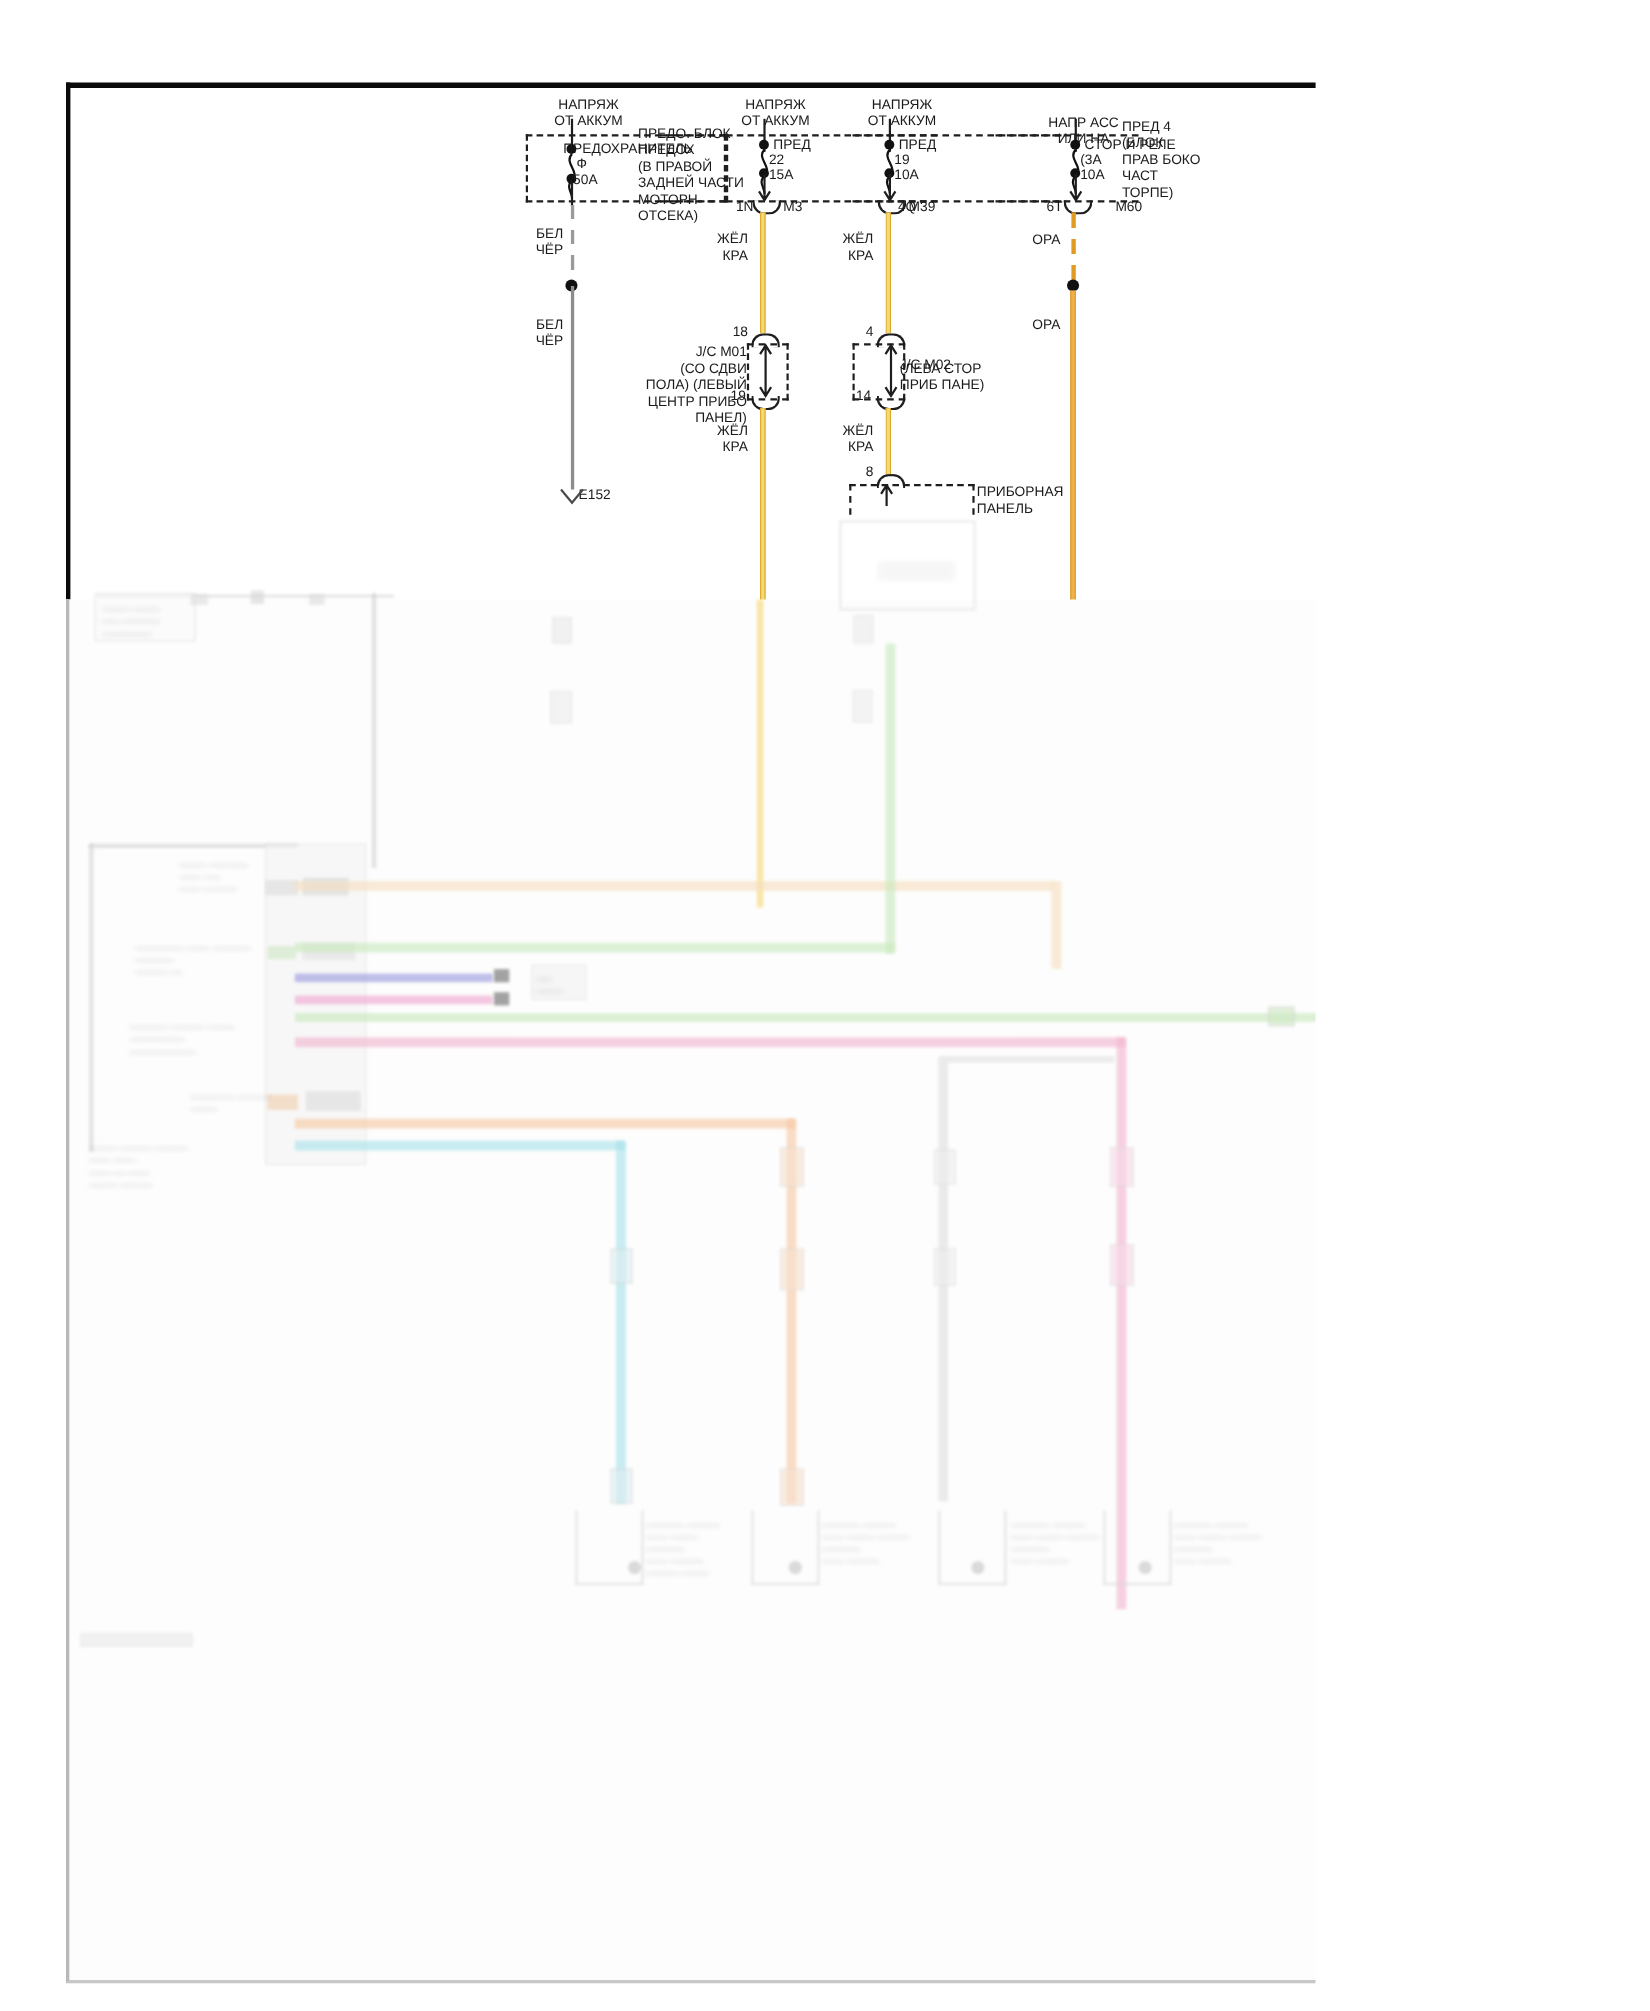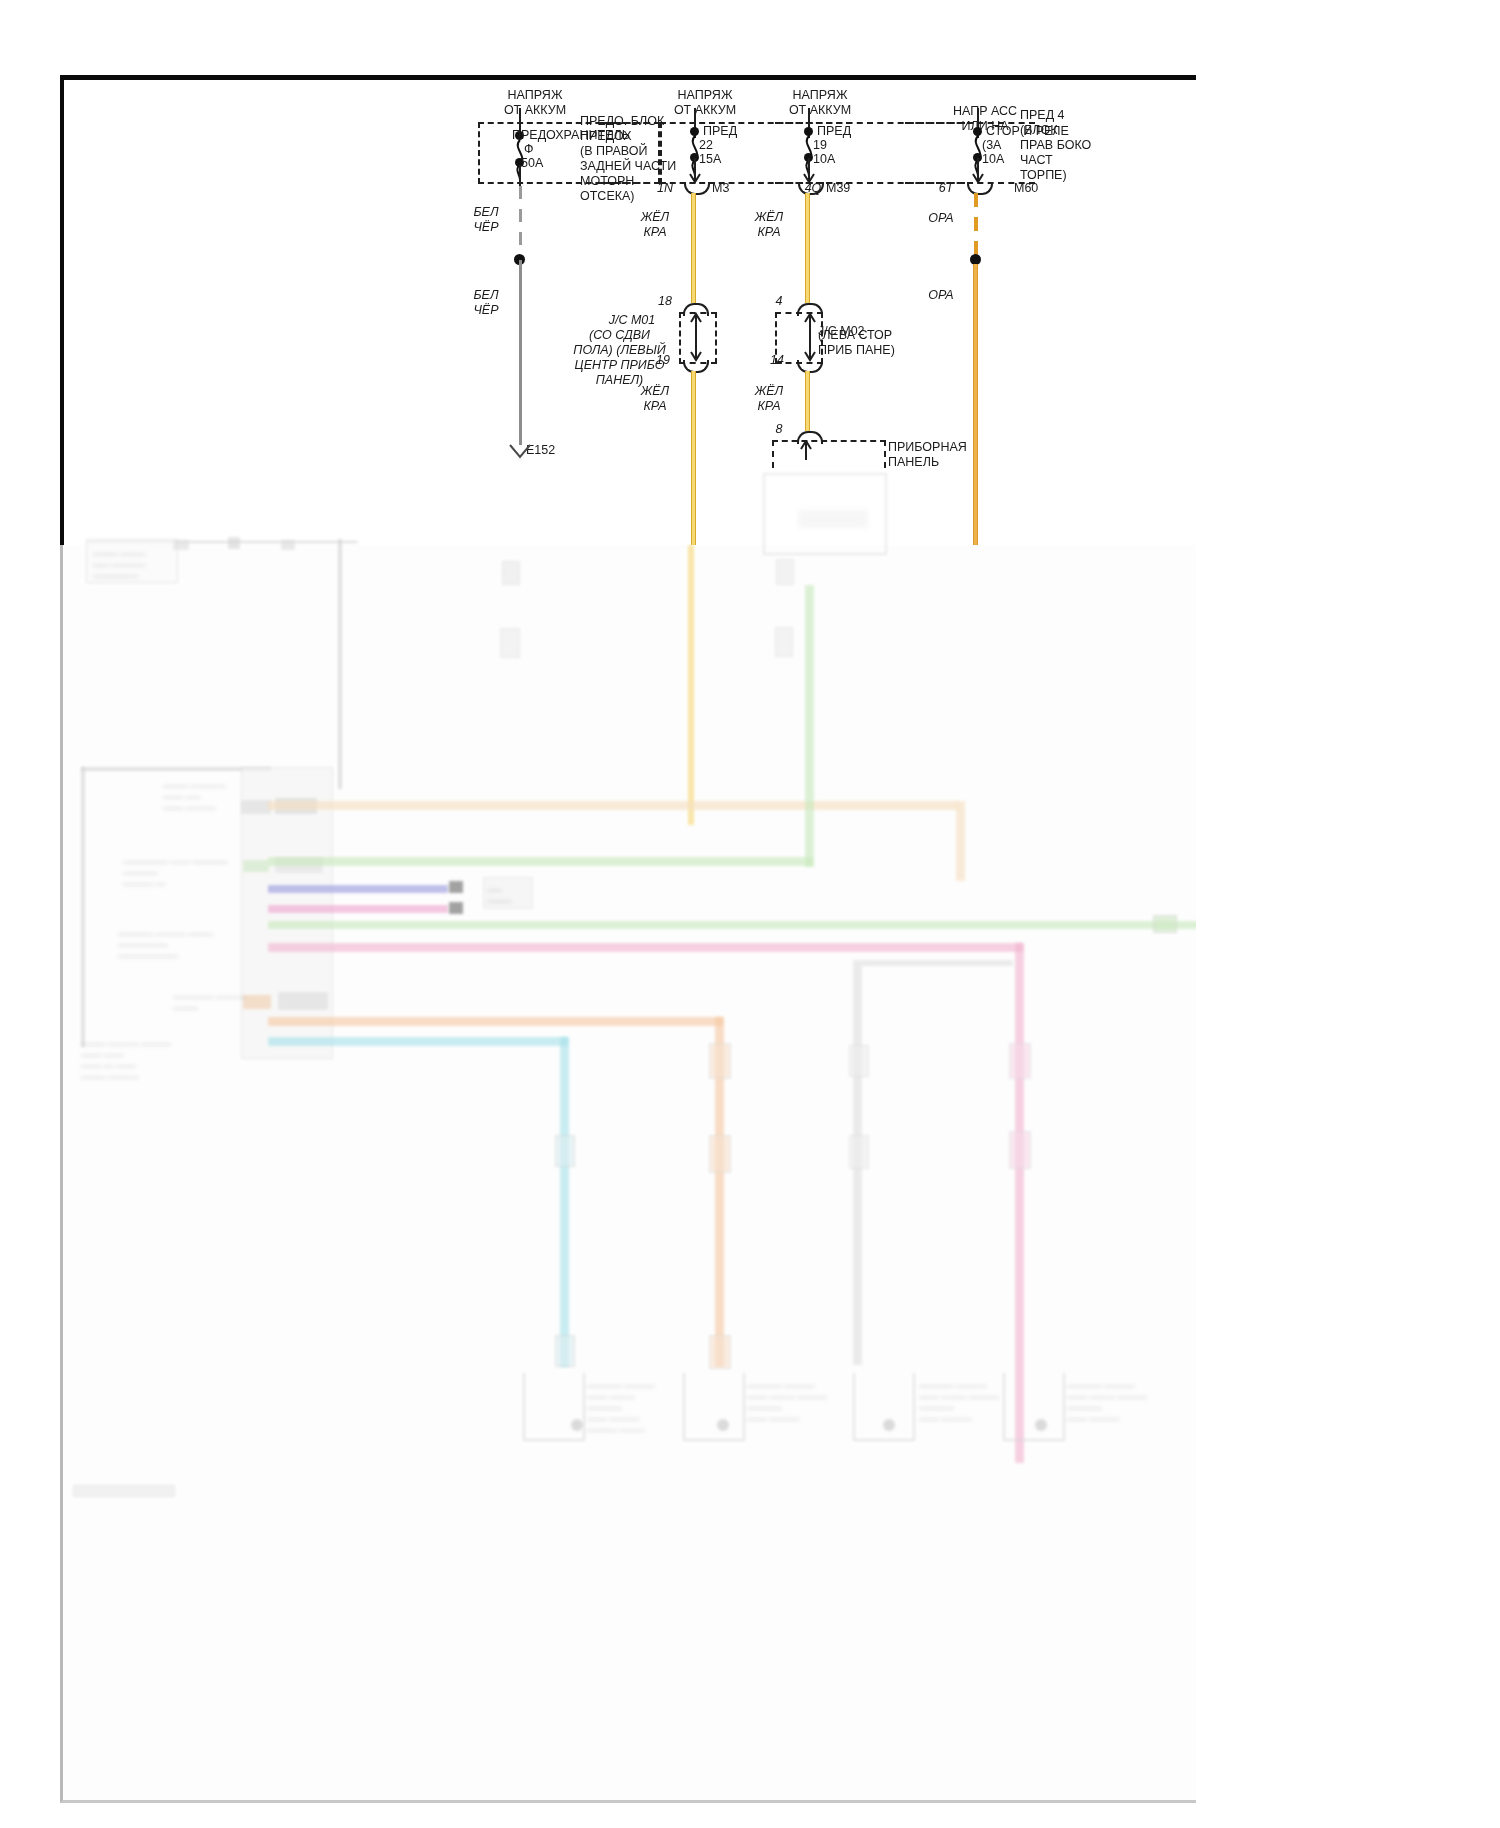--- a/index.html
+++ b/index.html
@@ -12,21 +12,21 @@
   .frame-right{position:absolute;left:1411px;top:75px;width:4px;height:470px;background:#0a0a0a;}
 
   
   .lower-canvas{position:absolute;left:60px;top:545px;width:1355px;height:1255px;
      background:#fdfdfd;border-left:3px solid #b9b9b9;border-right:3px solid #c8c8c8;
      border-bottom:3px solid #c8c8c8;}
 
   
   .t{position:absolute;font-size:12.5px;color:#1b1b1b;line-height:15px;white-space:pre;}
   .t.c{text-align:center;}
-  .t.r{text-align:center;font-style:italic;}
+  .t.r{text-align:right;}
 
   
   .w{position:absolute;}
   .w-v{width:3px;}
   .gry{background:#8d8d8d;}
   .org-dash{background:repeating-linear-gradient(to bottom,#e09b24 0,#e09b24 14px,transparent 14px,transparent 24px);}
   .gry-dash{background:repeating-linear-gradient(to bottom,#9a9a9a 0,#9a9a9a 13px,transparent 13px,transparent 23px);}
 
   
   .wire-yellow{position:absolute;width:5px;background:#f7d873;

